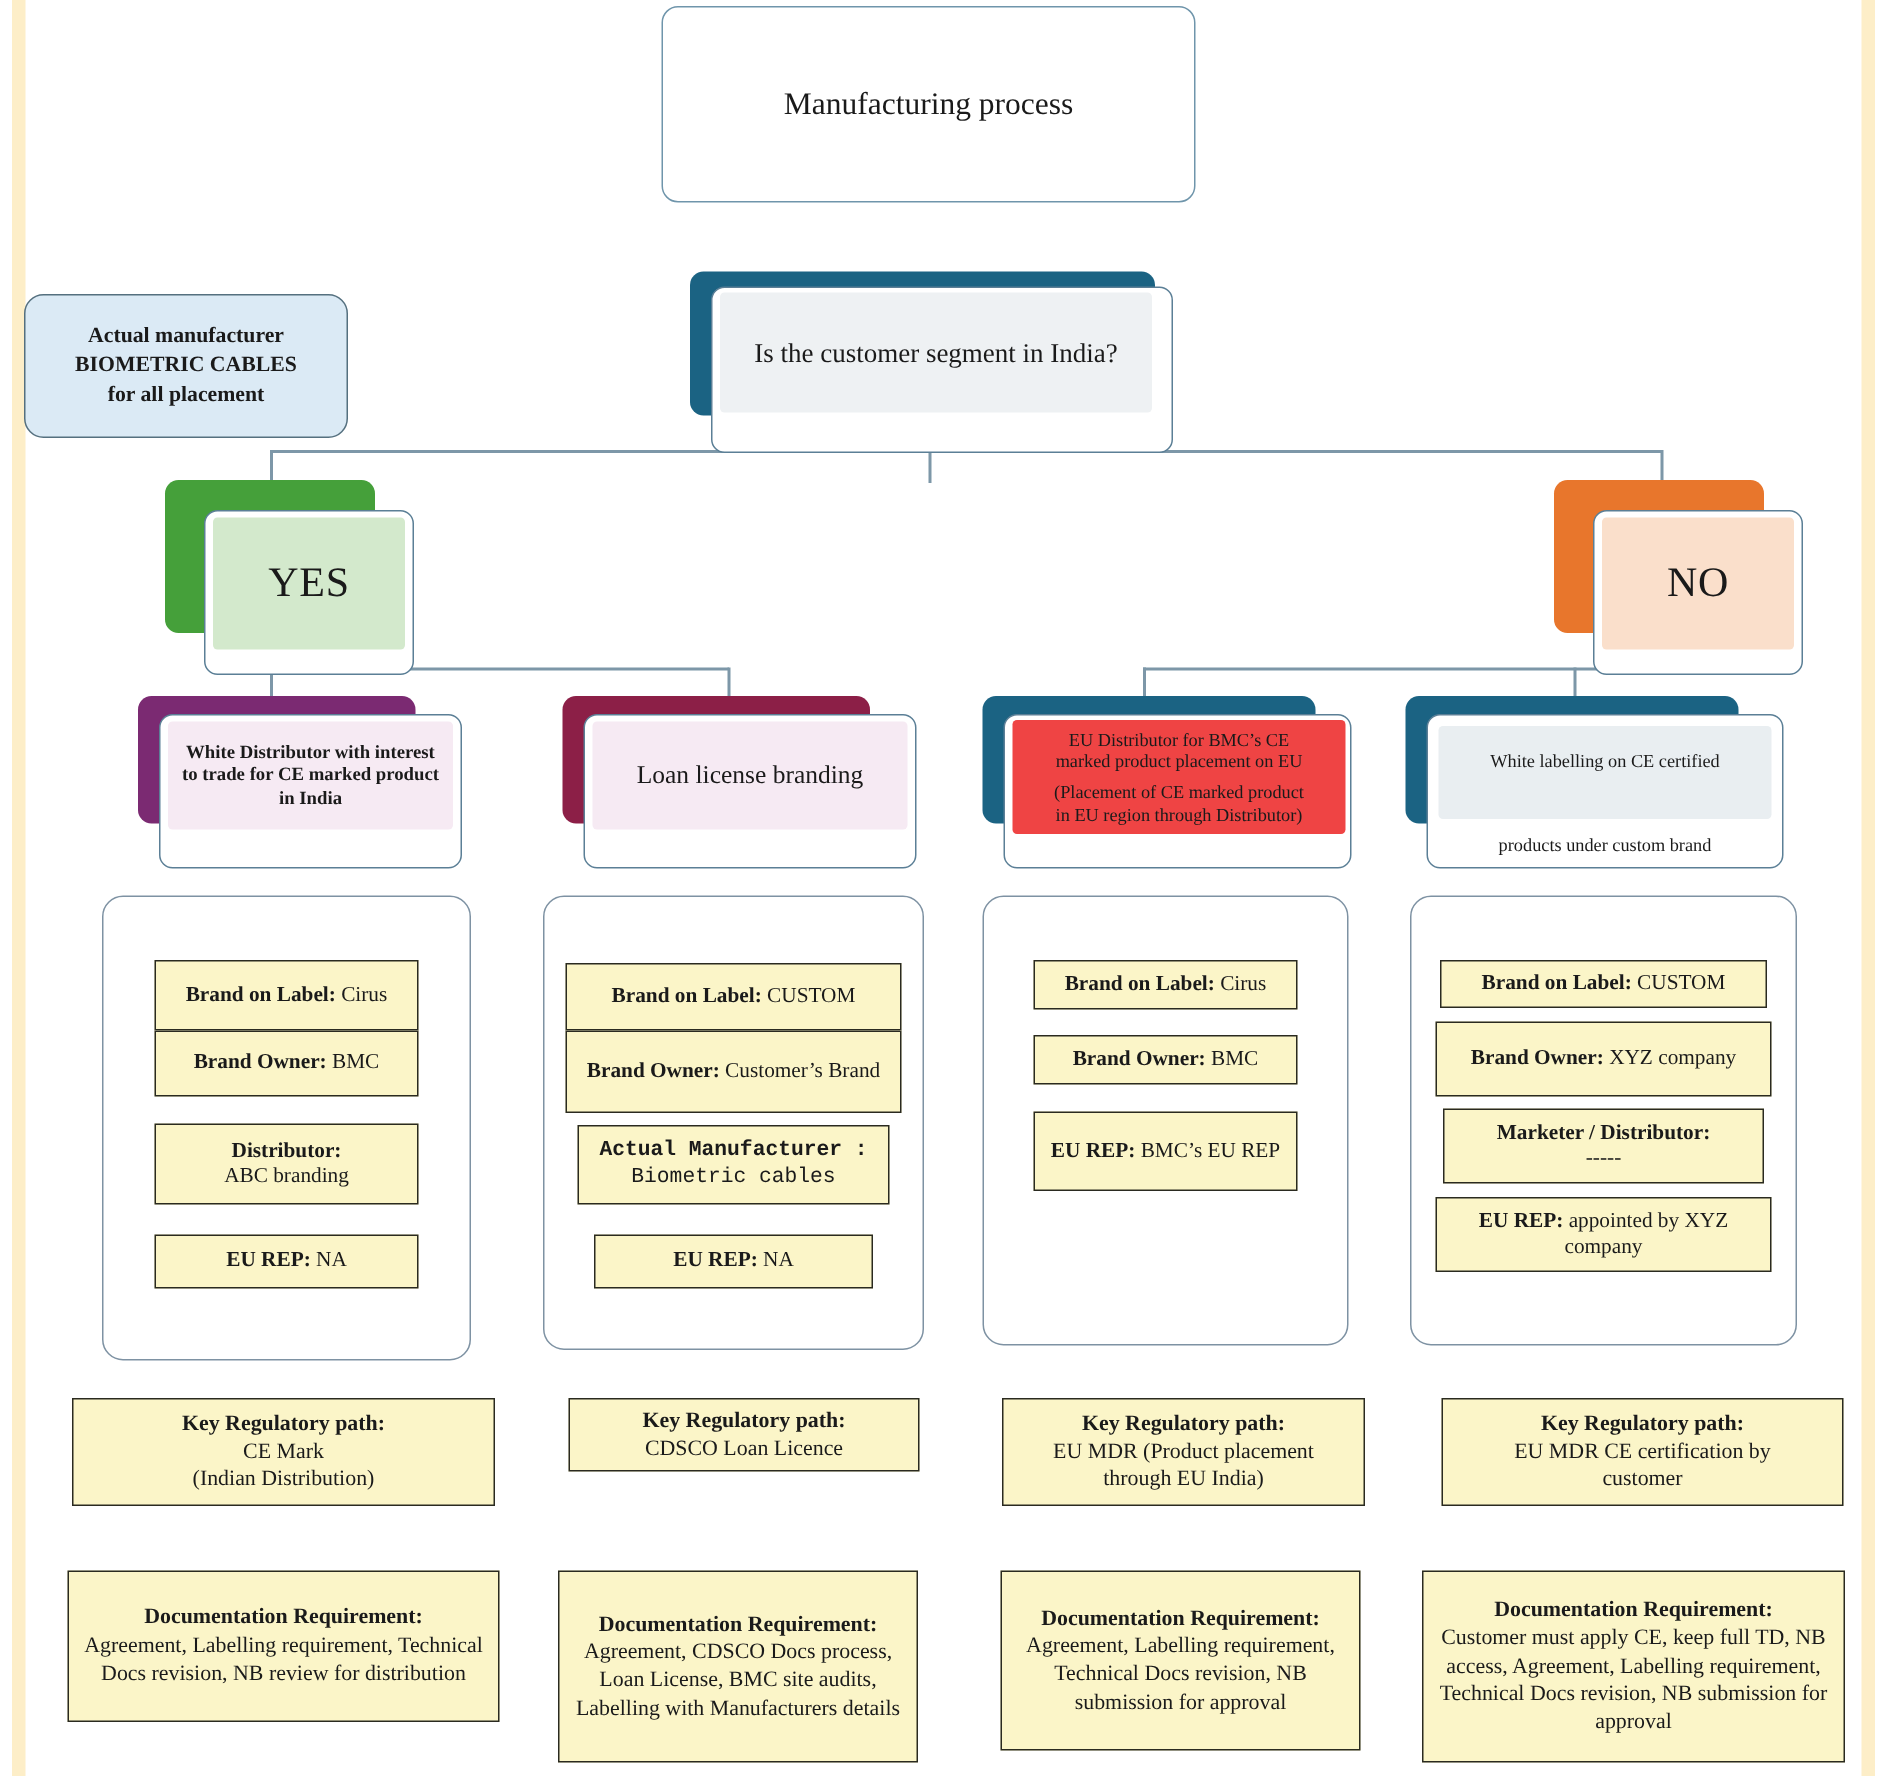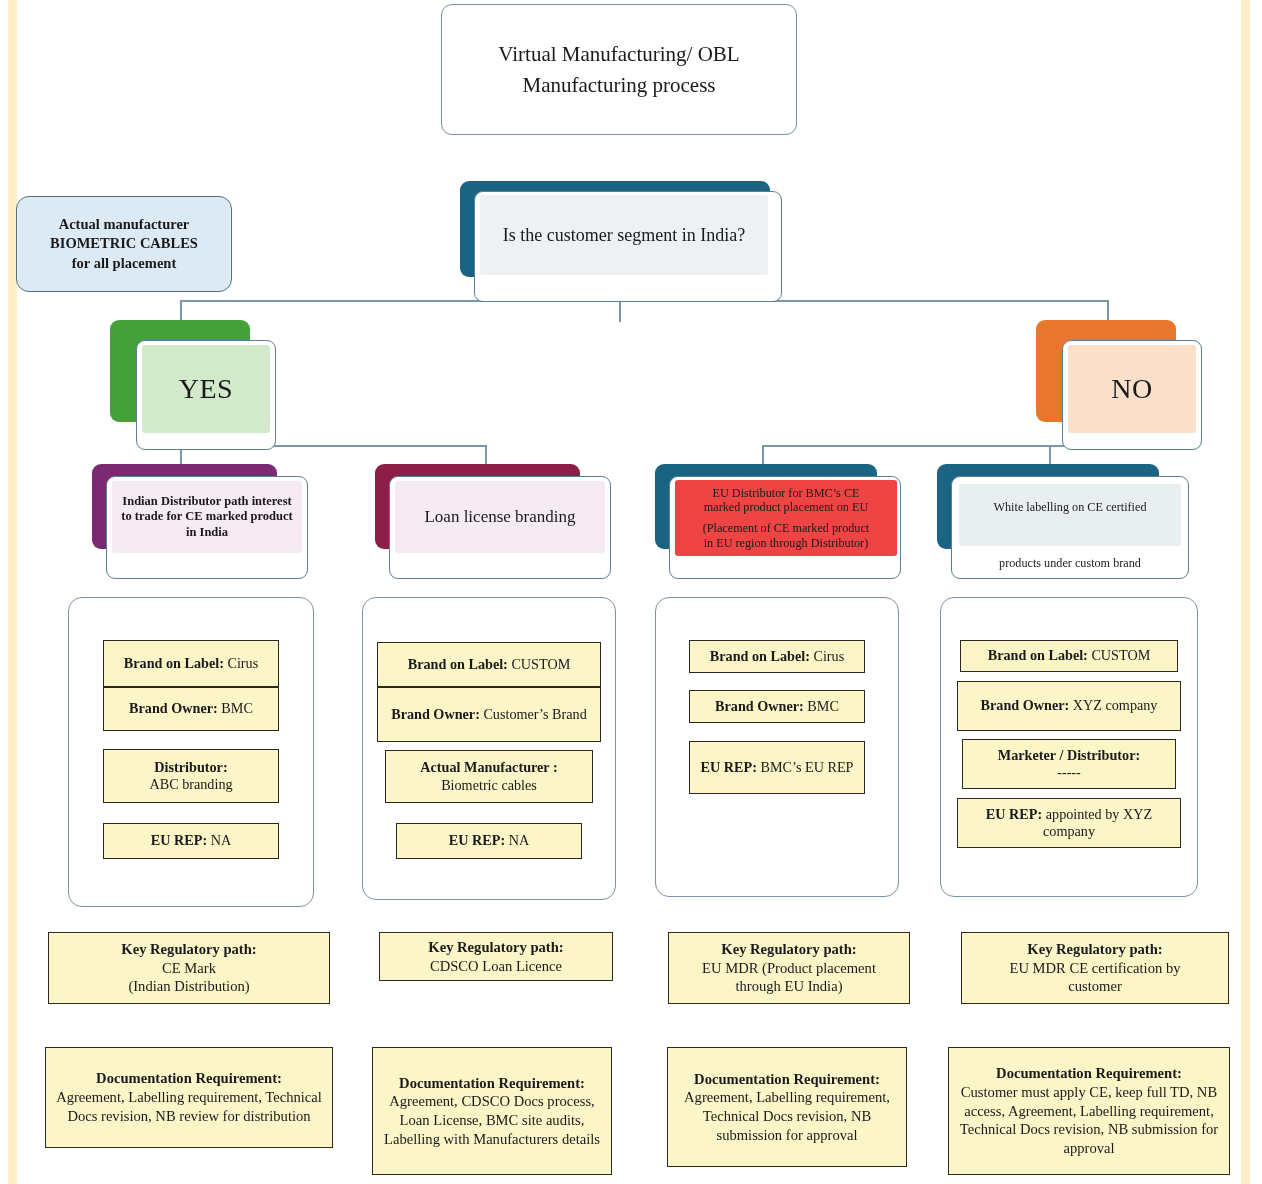--- a/index.html
+++ b/index.html
@@ -261,21 +261,20 @@
   <div class="conn v" style="left:485px; top:445px; height:19px;"></div>
 
   <div class="conn v" style="left:1107px; top:430px; height:16px;"></div>
   <div class="conn h" style="left:762px; top:445px; width:346px;"></div>
   <div class="conn v" style="left:762px; top:445px; height:19px;"></div>
   <div class="conn v" style="left:1049px; top:445px; height:19px;"></div>
 
   <div class="node" id="title-node" style="left:441px; top:4px; width:356px; height:131px;">
     <div class="face">
       <div class="title-text">
-        <div>Virtual Manufacturing/ OBL</div>
         <div>Manufacturing process</div>
       </div>
     </div>
   </div>
 
   <div class="node" id="callout">
     <div class="bubble">
       <div class="bubble-text">
         <div>Actual manufacturer</div>
         <div>BIOMETRIC CABLES</div>
@@ -309,21 +308,21 @@
     <div class="face"></div>
     <div class="inner-fill">
       <div class="yn-text">NO</div>
     </div>
   </div>
 
   <div class="node branch-head" id="bh-1">
     <div class="plate"></div>
     <div class="face"></div>
     <div class="inner-fill">
-      <div class="bh-text">Indian Distributor path interest</div>
+      <div class="bh-text">White Distributor with interest</div>
       <div class="bh-text">to trade for  CE marked product</div>
       <div class="bh-text">in India</div>
     </div>
   </div>
 
   <div class="node branch-head" id="bh-2">
     <div class="plate"></div>
     <div class="face"></div>
     <div class="inner-fill">
       <div class="bh-text big">Loan license branding</div>
@@ -382,21 +381,21 @@
         <b>Brand on Label:</b>
         <span>CUSTOM</span>
       </div>
     </div>
     <div class="ybox ybox-join-bottom" style="width:224px; height:55px;">
       <div>
         <b>Brand Owner:</b>
         <span>Customer’s Brand</span>
       </div>
     </div>
-    <div class="ybox" style="width:208px; margin-top:8px; height:53px;">
+    <div class="ybox" style="width:208px; margin-top:8px; height:53px;font-family:Liberation Mono, monospace;">
       <b>Actual Manufacturer :</b>
       <span>Biometric cables</span>
     </div>
     <div class="ybox" style="width:186px; margin-top:20px; height:36px;">
       <div>
         <b>EU REP:</b>
         <span>NA</span>
       </div>
     </div>
   </div>

